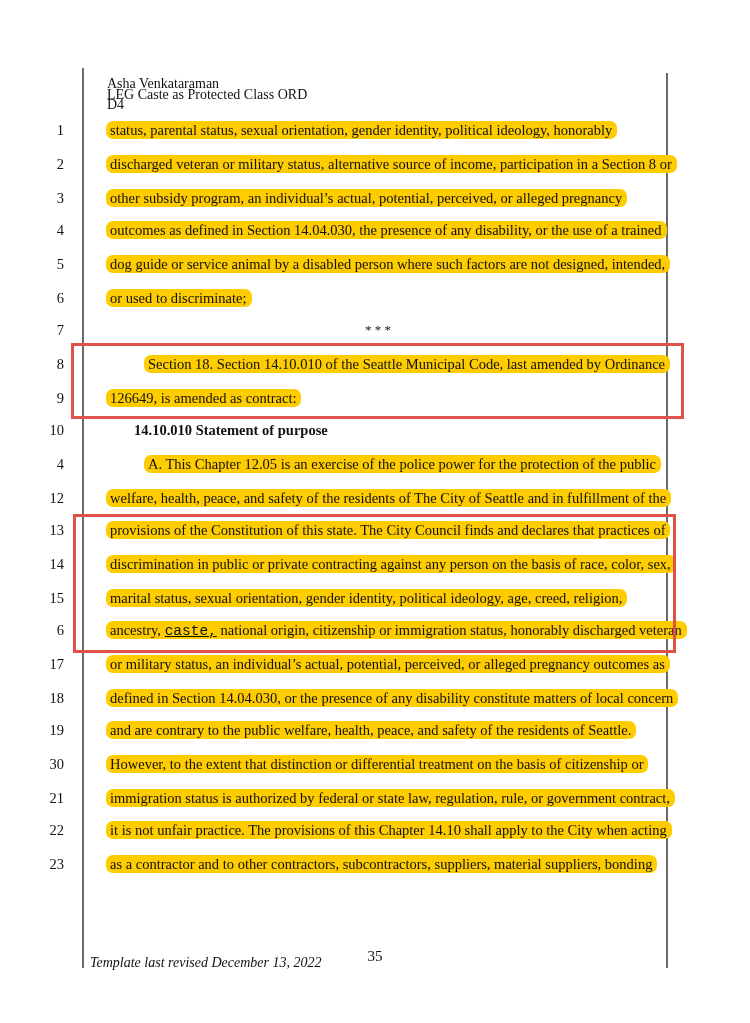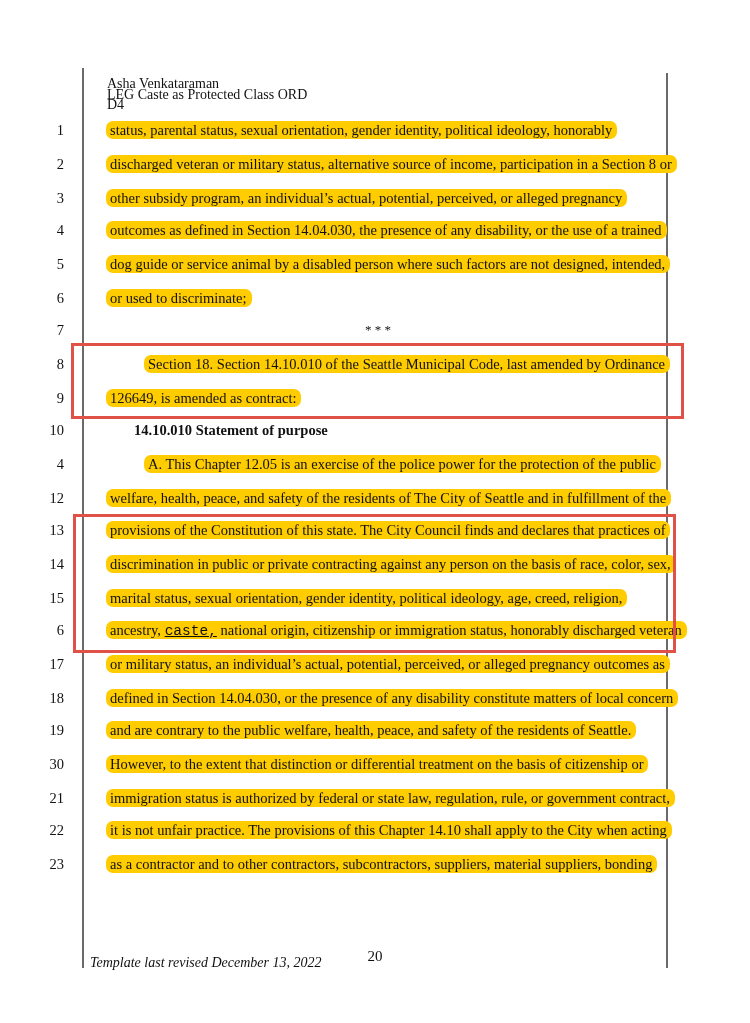--- a/index.html
+++ b/index.html
@@ -79,13 +79,13 @@
 <div class="line" style="top:721px"><span class="hl">and are contrary to the public welfare, health, peace, and safety of the residents of Seattle.</span></div>
 <div class="line" style="top:755px"><span class="hl">However, to the extent that distinction or differential treatment on the basis of citizenship or</span></div>
 <div class="line" style="top:789px"><span class="hl">immigration status is authorized by federal or state law, regulation, rule, or government contract,</span></div>
 <div class="line" style="top:821px"><span class="hl">it is not unfair practice. The provisions of this Chapter 14.10 shall apply to the City when acting</span></div>
 <div class="line" style="top:855px"><span class="hl">as a contractor and to other contractors, subcontractors, suppliers, material suppliers, bonding</span></div>
 
 <div class="redbox" style="left:71px; top:343px; width:613px; height:76px;"></div>
 <div class="redbox" style="left:73px; top:514px; width:603px; height:139px;"></div>
 
 <div class="footer-left">Template last revised December 13, 2022</div>
-<div class="page-num">20</div>
+<div class="page-num">35</div>
 
 </body></html>

